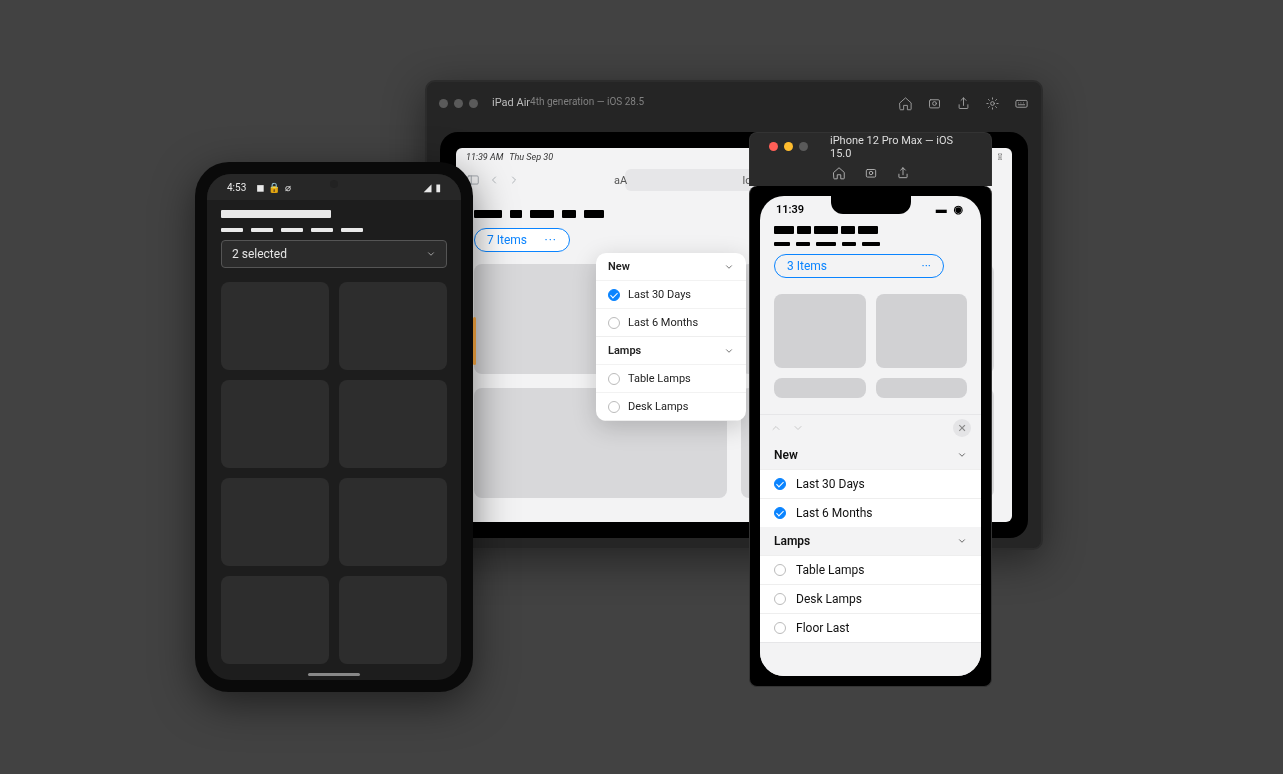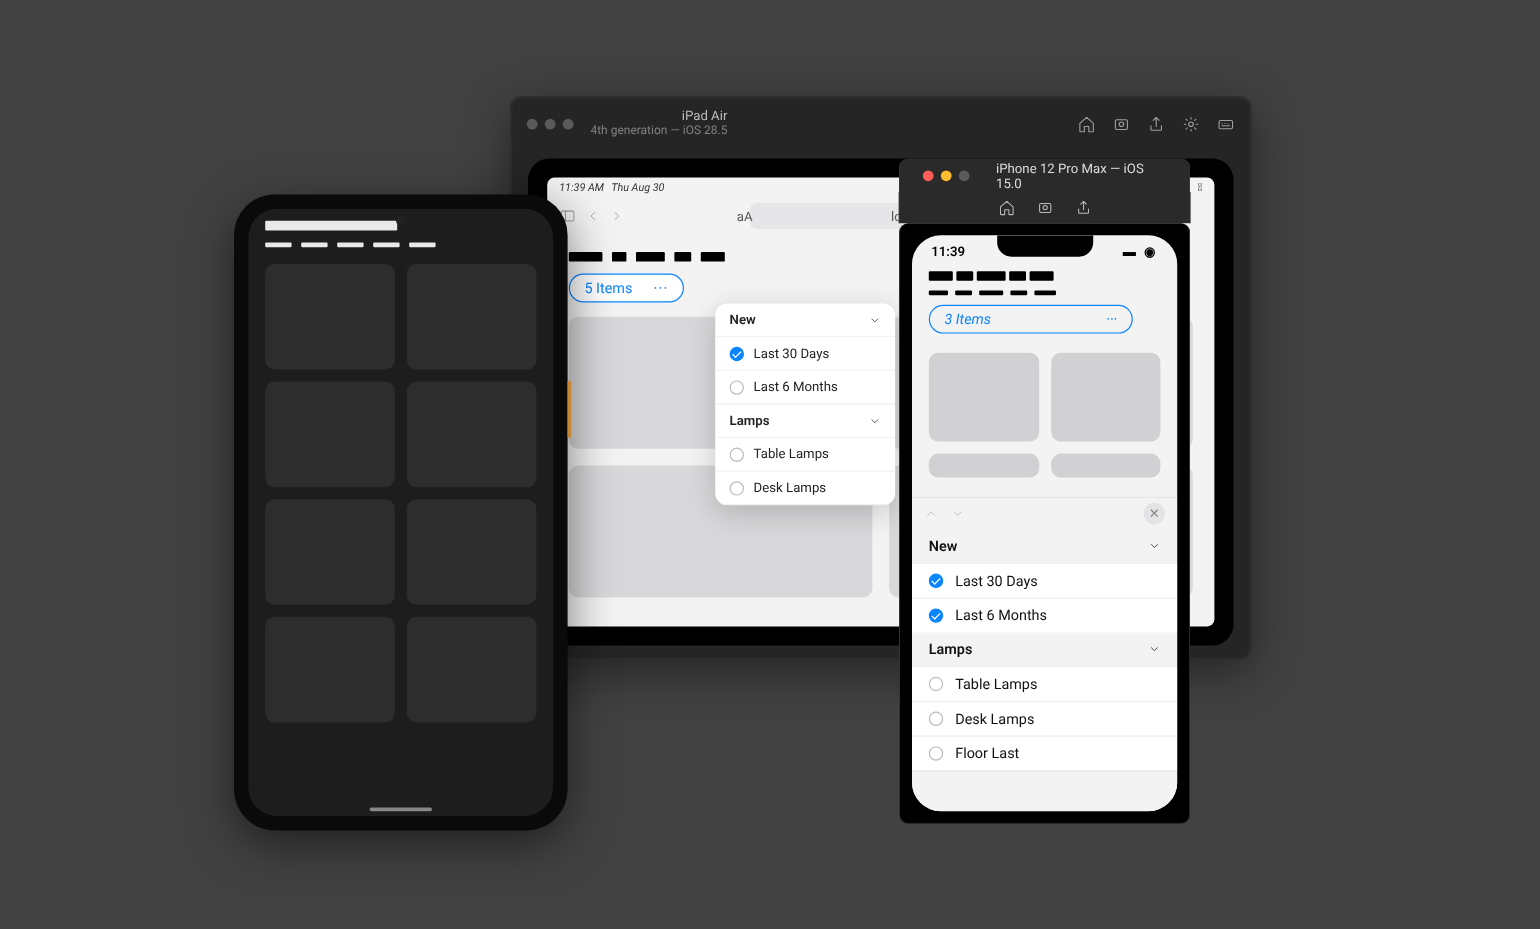--- a/index.html
+++ b/index.html
@@ -4,21 +4,21 @@
 <style>
   html,body{margin:0;padding:0;width:1283px;height:774px;background:#424242;font-family:-apple-system,BlinkMacSystemFont,"Segoe UI",Roboto,Helvetica,Arial,sans-serif;overflow:hidden;}
   *{box-sizing:border-box;}
   .stage{position:relative;width:1283px;height:774px;}
 
   
   .ipad-win{position:absolute;left:425px;top:80px;width:618px;height:470px;background:#252525;border-radius:10px;box-shadow:0 10px 40px rgba(0,0,0,.45);overflow:hidden;border:2px solid #2c2c2c;}
   .ipad-titlebar{height:42px;display:flex;align-items:center;padding:0 12px;color:#bcbcbc;font-size:11px;}
   .traffic{display:flex;gap:6px;margin-right:14px;}
   .tl{width:9px;height:9px;border-radius:50%;background:#5a5a5a;}
-  .ipad-title{display:flex;flex-direction:column;line-height:1.2;text-align:right;}
+  .ipad-title{display:flex;flex-direction:row;line-height:1.2;}
   .ipad-title .sub{color:#808080;font-size:10px;}
   .ipad-tools{margin-left:auto;display:flex;gap:14px;color:#9f9f9f;}
   .ipad-tools svg{width:15px;height:15px;}
   .ipad-device{position:absolute;left:13px;right:13px;top:50px;bottom:10px;border-radius:18px;background:#000;padding:16px;}
   .ipad-screen{width:100%;height:100%;background:#f3f3f4;border-radius:6px;overflow:hidden;position:relative;}
   .ipad-status{height:18px;display:flex;align-items:center;padding:0 10px;font-size:9px;color:#333;font-style:italic;}
   .ipad-status .sp{flex:1;}
   .ipad-urlbar{height:28px;display:flex;align-items:center;padding:0 10px;gap:8px;font-size:11px;color:#666;}
   .ipad-urlbar .navbtn{color:#9aa0a6;}
   .ipad-url{flex:1;max-width:280px;margin:0 auto;height:22px;border-radius:6px;background:#e6e6e8;display:flex;align-items:center;justify-content:center;font-size:11px;color:#555;}
@@ -44,21 +44,21 @@
   .iph-titlebar{height:28px;display:flex;align-items:center;padding:0 19px;gap:8px;background:#2a2a2a;border-radius:8px 8px 0 0;color:#ddd;font-size:11px;border:1px solid #333;border-bottom:none;}
   .iph-titlebar .tl.r{background:#ff5f57;}
   .iph-titlebar .tl.y{background:#febc2e;}
   .iph-titlebar .tl.g{background:#5a5a5a;}
   .iph-toolbar{height:26px;background:#2a2a2a;display:flex;align-items:center;justify-content:center;gap:18px;color:#bbb;border-left:1px solid #333;border-right:1px solid #333;}
   .iph-toolbar svg{width:14px;height:14px;}
   .iph-device{background:#000;border-radius:8px;padding:10px;border:1px solid #333;border-top:none;}
   .iph-screen{background:#f3f3f4;border-radius:24px;height:480px;overflow:hidden;position:relative;}
   .notch{position:absolute;top:0;left:50%;transform:translateX(-50%);width:80px;height:18px;background:#000;border-radius:0 0 12px 12px;z-index:5;}
   .iph-status{height:26px;display:flex;align-items:center;justify-content:space-between;padding:0 16px;font-size:11px;font-weight:600;color:#000;}
-  .iph-top{padding:4px 14px 8px;font-style:italic;}
+  .iph-top{padding:4px 14px 8px;}
   .iph-chip{display:inline-flex;align-items:center;justify-content:space-between;height:24px;padding:0 12px;border:1px solid #0a84ff;border-radius:12px;color:#0a84ff;font-size:12px;width:170px;margin-top:8px;}
   .iph-grid{display:grid;grid-template-columns:1fr 1fr;gap:10px;padding:0 14px;margin-top:8px;}
   .iph-card{background:#d1d1d3;border-radius:8px;height:74px;}
   .sheet{position:absolute;left:0;right:0;bottom:0;top:218px;background:#f3f3f4;border-top:1px solid #e6e6e8;}
   .sheet-top{height:26px;display:flex;align-items:center;justify-content:space-between;padding:0 10px;}
   .sheet-top .arrows{display:flex;gap:10px;color:#bbb;}
   .sheet-top .xb{width:18px;height:18px;border-radius:50%;background:#e4e4e6;color:#888;display:flex;align-items:center;justify-content:center;font-size:11px;line-height:1;}
   .sheet-list{font-size:12px;}
   .sheet-hdr{padding:7px 14px;font-weight:600;color:#111;display:flex;justify-content:space-between;align-items:center;}
   .sheet-hdr svg{width:10px;height:10px;}
@@ -117,21 +117,21 @@
         <svg class="icn" viewBox="0 0 24 24">
             <rect x="3" y="7" width="18" height="11" rx="2"></rect>
             <path d="M7 11h.01M11 11h.01M15 11h.01M7 14h10"></path>
           </svg>
       </div>
     </div>
     <div class="ipad-device">
       <div class="ipad-screen">
         <div class="ipad-status">
           <span>11:39 AM</span>
-          <span style="margin-left:6px">Thu Aug 30</span>
+          <span style="margin-left:6px">Thu Sep 30</span>
           <span class="sp"></span>
           <span>􀙇</span>
         </div>
         <div class="ipad-urlbar">
           <svg class="icn navbtn" viewBox="0 0 24 24" width="14" height="14">
               <rect x="3" y="5" width="18" height="14" rx="2"></rect>
               <path d="M9 5v14"></path>
             </svg>
           <svg class="icn navbtn" viewBox="0 0 24 24" width="12" height="12">
               <path d="M15 18l-6-6 6-6"></path>
@@ -148,21 +148,21 @@
           <div class="ipad-heading">
             <div class="redact-row">
                 <span class="redact" style="width:28px"></span>
                 <span class="redact" style="width:12px"></span>
                 <span class="redact" style="width:24px"></span>
                 <span class="redact" style="width:14px"></span>
                 <span class="redact" style="width:20px"></span>
               </div>
           </div>
           <div class="chip">
-            <span>5 Items</span>
+            <span>7 Items</span>
             <span class="dots">···</span>
           </div>
           <div class="ipad-grid">
             <div class="card"></div>
             <div class="card"></div>
             <div class="card"></div>
             <div class="card"></div>
           </div>
           <div class="ipad-popover">
             <div class="pop-sec">
@@ -311,31 +311,49 @@
           </div>
         </div>
       </div>
     </div>
   </div>
 
   <div class="and-device">
     <span class="and-cam"></span>
     <span class="and-pwr"></span>
     <div class="and-screen">
+      <div class="and-status">
+        <div class="icons">
+          <span>4:53</span>
+          <span style="margin-left:6px">◼</span>
+          <span>🔒</span>
+          <span>⌀</span>
+        </div>
+        <div class="icons">
+          <span>◢</span>
+          <span>▮</span>
+        </div>
+      </div>
       <div class="and-body">
         <div class="redact-row" style="gap:0">
             <span class="wh-redact" style="width:110px"></span>
           </div>
         <div class="redact-row" style="gap:8px;margin-top:10px">
           <span class="wh-redact" style="height:4px;width:22px"></span>
             <span class="wh-redact" style="height:4px;width:22px"></span>
             <span class="wh-redact" style="height:4px;width:22px"></span>
             <span class="wh-redact" style="height:4px;width:22px"></span>
             <span class="wh-redact" style="height:4px;width:22px"></span>
         </div>
+        <div class="and-select">
+          <span>2 selected</span>
+          <svg class="icn" viewBox="0 0 24 24" width="10" height="10">
+              <path d="M6 9l6 6 6-6"></path>
+            </svg>
+        </div>
         <div class="and-grid">
           <div class="and-card"></div>
           <div class="and-card"></div>
           <div class="and-card"></div>
           <div class="and-card"></div>
           <div class="and-card"></div>
           <div class="and-card"></div>
           <div class="and-card"></div>
           <div class="and-card"></div>
         </div>

